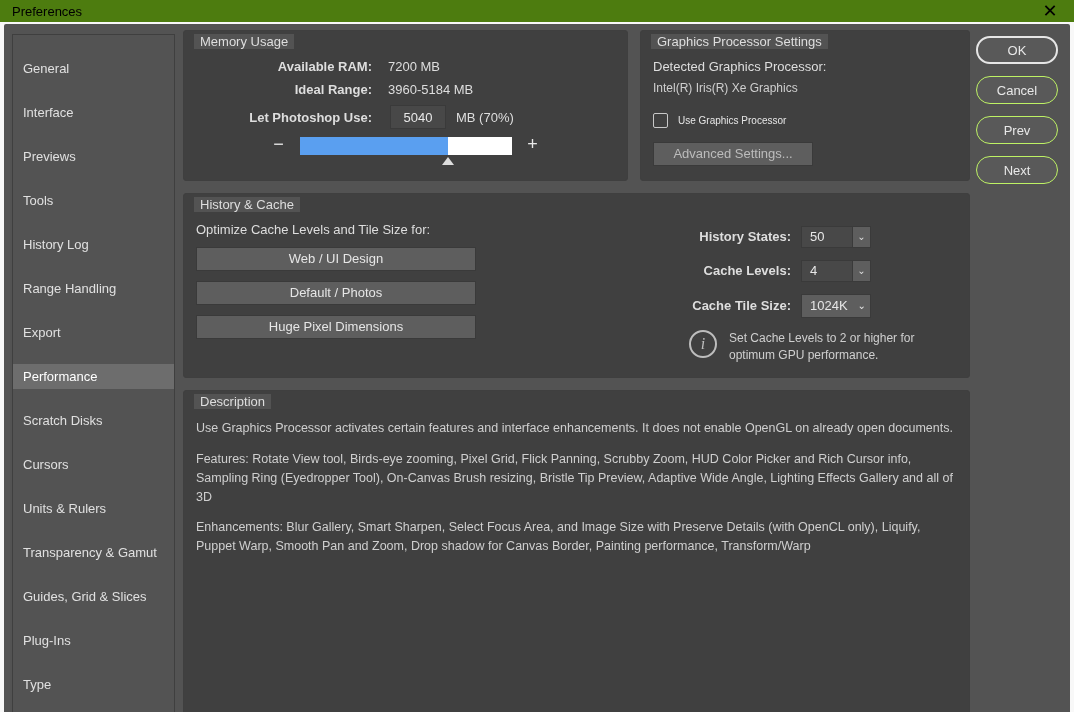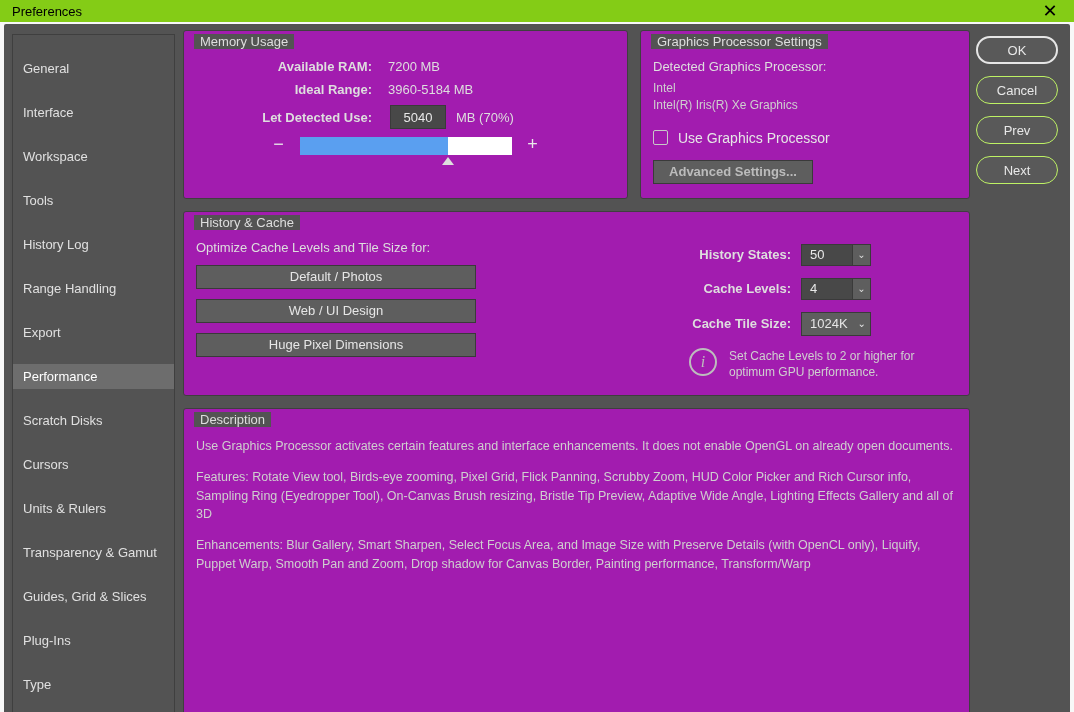--- a/index.html
+++ b/index.html
@@ -1,31 +1,31 @@
 <!DOCTYPE html>
 <html><head>
 <meta charset="utf-8">
 <style>
   * { box-sizing: border-box; margin: 0; padding: 0; font-family: "Segoe UI", Tahoma, sans-serif; }
   body { width: 1074px; height: 712px; background: #fff; overflow: hidden; }
   .window { width: 100%; height: 100%; background: #f8f8f8; display: flex; flex-direction: column; }
-  .titlebar { height: 32px; background: #84cc16; display: flex; align-items: center; justify-content: space-between; padding: 0 12px; }
+  .titlebar { height: 32px; background: #4d7c0f; display: flex; align-items: center; justify-content: space-between; padding: 0 12px; }
   .titlebar-title { font-size: 13px; color: #000; }
   .close-x { font-size: 18px; cursor: pointer; width: 24px; text-align: center;}
   .body-area { flex: 1; background: #535353; display: flex; padding: 0; margin: 2px 4px 6px 4px; border-radius: 2px; }
   .sidebar { width: 163px; background: #535353; border: 1px solid #3f3f3f; margin: 10px 8px 10px 8px; padding-top: 2px; }
   .sidebar-item { font-size: 13px; color: #e0e0e0; padding: 5px 10px; cursor: pointer; margin-top: 19px; }
   .sidebar-item.selected { background: #6d6d6d; color: #fff; }
   .main { flex: 1; padding: 6px 8px 6px 0; display: flex; }
   .panels-col { flex: 1; display: flex; flex-direction: column; gap: 12px; }
   .panels-row { display: flex; gap: 12px; }
   .btn-col { width: 86px; display: flex; flex-direction: column; gap: 12px; padding-top: 6px; padding-right: 4px; margin-left:6px}
   .pill-btn { height: 28px; border: 1px solid #bef264; border-radius: 14px; background: #595959; color: #e8e8e8; font-size: 13px; cursor: pointer; display:flex; align-items:center; justify-content:center;}
   .pill-btn.primary { border: 2px solid #e6e6e6; }
-  .group { border: 1px solid #3f3f3f; border-radius: 3px; position: relative; padding: 18px 12px 14px 12px; background: #a21caf; }
+  .group { border: 1px solid #3f3f3f; border-radius: 3px; position: relative; padding: 18px 12px 14px 12px; background: #404040; }
   .group-title { position: absolute; top: -1px; left: 10px; background: #535353; padding: 0 6px; font-size: 13px; color: #dedede; transform: translateY(-1px); }
   .group-title { top: 4px; }
   .group { padding-top: 28px; }
   .mem-group { flex: 1; }
   .gpu-group { width: 330px; }
   .label-row { display: flex; align-items: center; margin-bottom: 8px; }
   .lab { font-size: 13px; color: #dedede; text-align: right; font-weight: bold; }
   .val { font-size: 13px; color: #dedede; text-align: left; }
   .mem-grid .lab { width: 184px; padding-right: 8px;}
   .mem-grid .val { padding-left: 8px; }
@@ -34,22 +34,22 @@
   .slider-row { display: flex; align-items: center; justify-content: center; gap: 12px; margin-top: 8px;}
   .minus, .plus { width: 18px; height: 18px; color: #e8e8e8; font-size: 18px; line-height: 14px; text-align: center; cursor: pointer; }
   .slider-wrap { position: relative; }
   .slider-track { width: 212px; height: 18px; background: #fff; position: relative; }
   .slider-fill { position: absolute; left:0; top:0; bottom:0; width: 70%; background: #5a9ff0; }
   .slider-pointer { position: absolute; top: 20px; left: 70%; transform: translateX(-50%); width:0;height:0;border-left:6px solid transparent;border-right:6px solid transparent;border-bottom:8px solid #ddd;}
   .gpu-det-label { font-size: 13px; color: #dedede; margin-bottom: 6px;}
   .gpu-name { font-size: 12px; color: #cfcfcf; line-height: 1.4; }
   .chk-row { display: flex; align-items: center; gap: 10px; margin-top: 16px; }
   .chk { width: 15px; height: 15px; border: 1px solid #c8c8c8; border-radius: 2px; background: transparent; cursor:pointer;}
-  .chk-label { font-size: 14px; color: #e6e6e6; }
-  .adv-btn { margin-top: 14px; width: 160px; height: 24px; border: 1px solid #3a3a3a; background: #5e5e5e; color: #bcbcbc; font-size: 13px; text-align: center; line-height: 22px; cursor: default; font-weight: bold;}
+  .chk-label { font-size: 10px; color: #e6e6e6; }
+  .adv-btn { margin-top: 14px; width: 160px; height: 24px; border: 1px solid #3a3a3a; background: #5e5e5e; color: #bcbcbc; font-size: 13px; text-align: center; line-height: 22px; cursor: default;}
   .hist-group { }
   .hist-content { display: flex; gap: 24px; }
   .hist-left { flex: 1; }
   .hist-title2 { font-size: 13px; color: #dedede; margin-bottom: 10px; }
   .wide-btn { width: 280px; height: 24px; border: 1px solid #3a3a3a; background: #5e5e5e; color: #e6e6e6; font-size: 13px; text-align: center; line-height: 22px; margin-bottom: 10px; cursor:pointer;}
   .hist-right { width: 296px; padding-top: 4px;}
   .hr-row { display: flex; align-items: center; margin-bottom: 12px; gap: 10px;}
   .hr-row .lab { text-align: right; width: 130px; }
   .combo { display:flex; align-items:center;}
   .combo-input { width: 52px; height: 22px; background: #484848; border: 1px solid #3a3a3a; color: #e8e8e8; font-size: 13px; padding-left: 8px;}
@@ -68,21 +68,21 @@
 <div class="window">
   <div class="titlebar">
     <div class="titlebar-title">Preferences</div>
     <div class="close-x">✕</div>
   </div>
   <div class="body-area">
 
     <div class="sidebar" id="sidebar">
         <div class="sidebar-item">General</div>
         <div class="sidebar-item">Interface</div>
-        <div class="sidebar-item">Workspace</div>
+        <div class="sidebar-item">Previews</div>
         <div class="sidebar-item">Tools</div>
         <div class="sidebar-item">History Log</div>
         <div class="sidebar-item">Range Handling</div>
         <div class="sidebar-item">Export</div>
         <div class="sidebar-item selected">Performance</div>
         <div class="sidebar-item">Scratch Disks</div>
         <div class="sidebar-item">Cursors</div>
         <div class="sidebar-item">Units &amp; Rulers</div>
         <div class="sidebar-item">Transparency &amp; Gamut</div>
         <div class="sidebar-item">Guides, Grid &amp; Slices</div>
@@ -102,57 +102,56 @@
             <div class="mem-grid">
               <div class="label-row">
                 <div class="lab">Available RAM:</div>
                 <div class="val">7200 MB</div>
               </div>
               <div class="label-row">
                 <div class="lab">Ideal Range:</div>
                 <div class="val">3960-5184 MB</div>
               </div>
               <div class="label-row">
-                <div class="lab">Let Detected Use:</div>
+                <div class="lab">Let Photoshop Use:</div>
                 <input class="mem-input" value="5040" style="">
                 <div class="mem-after">MB (70%)</div>
               </div>
               <div class="slider-row">
                 <div class="minus">−</div>
                 <div class="slider-wrap">
                   <div class="slider-track">
                     <div class="slider-fill" id="sliderfill" style="width: 70%;"></div>
                   </div>
                   <div class="slider-pointer" id="sliderptr" style="left: 70%;"></div>
                 </div>
                 <div class="plus">+</div>
               </div>
             </div>
           </div>
 
           <div class="group gpu-group">
             <div class="group-title">Graphics Processor Settings</div>
             <div class="gpu-det-label">Detected Graphics Processor:</div>
-            <div class="gpu-name">Intel</div>
             <div class="gpu-name">Intel(R) Iris(R) Xe Graphics</div>
             <div class="chk-row">
               <div class="chk"></div>
               <div class="chk-label">Use Graphics Processor</div>
             </div>
             <div class="adv-btn">Advanced Settings...</div>
           </div>
         </div>
 
         <div class="group hist-group">
           <div class="group-title">History &amp; Cache</div>
           <div class="hist-content">
             <div class="hist-left">
               <div class="hist-title2">Optimize Cache Levels and Tile Size for:</div>
+              <div class="wide-btn">Web / UI Design</div>
               <div class="wide-btn">Default / Photos</div>
-              <div class="wide-btn">Web / UI Design</div>
               <div class="wide-btn">Huge Pixel Dimensions</div>
             </div>
             <div class="hist-right">
               <div class="hr-row">
                 <div class="lab">History States:</div>
                 <div class="combo">
                   <input class="combo-input" value="50" style="">
                   <div class="combo-arrow">⌄</div>
                 </div>
               </div>

